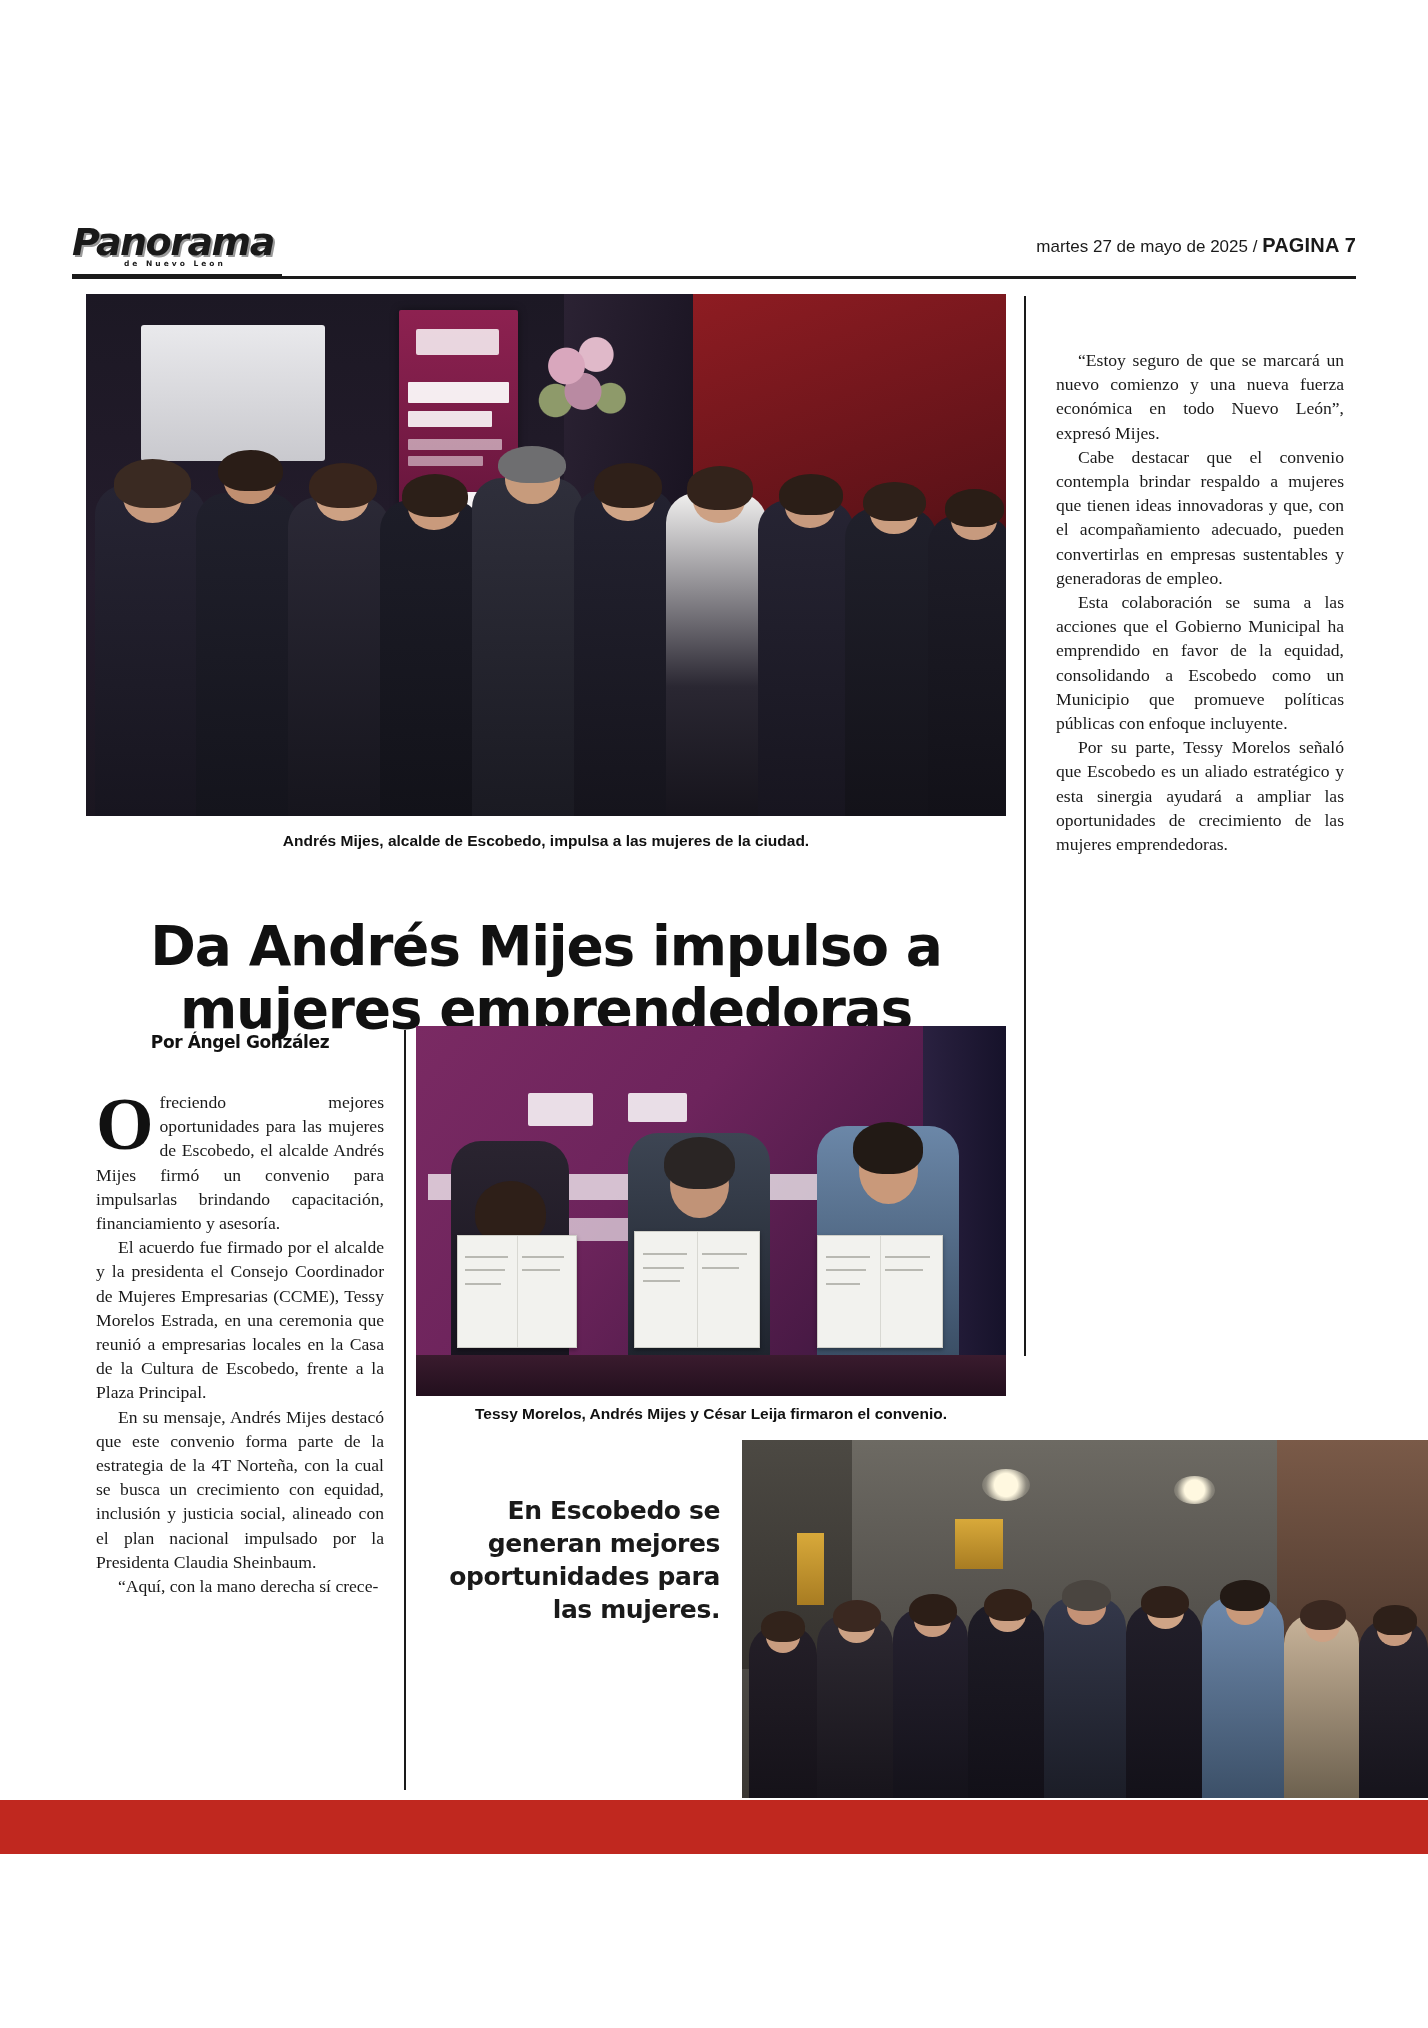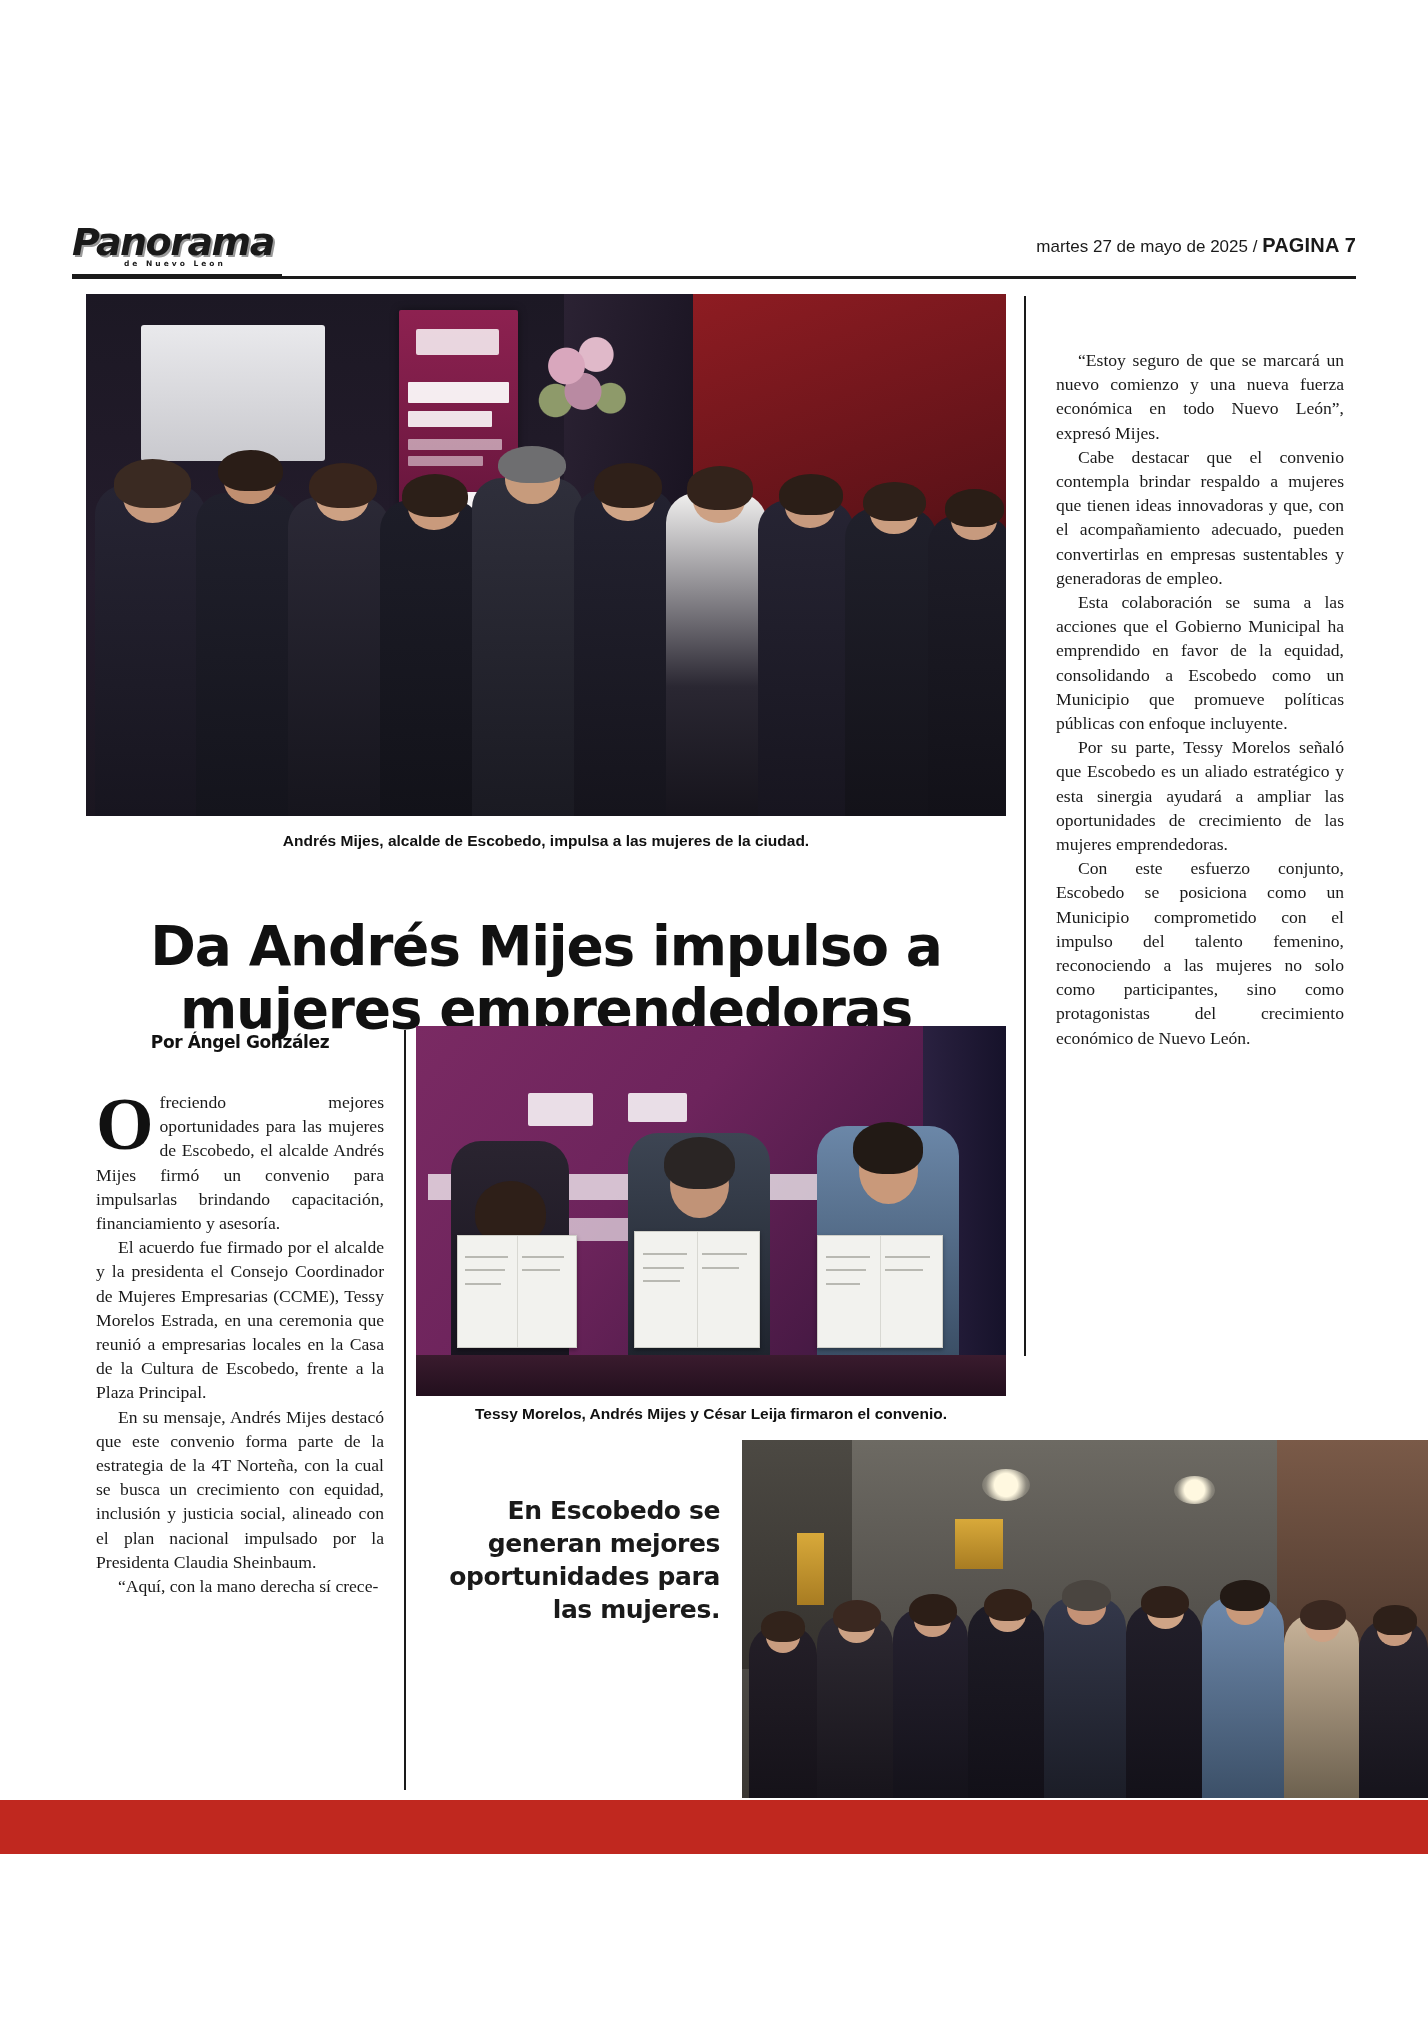--- a/index.html
+++ b/index.html
@@ -460,21 +460,20 @@
     <p>El acuerdo fue firmado por el alcalde y la presidenta el Consejo Coordinador de Mujeres Empresarias (CCME), Tessy Morelos Estrada, en una ceremonia que reunió a empresarias locales en la Casa de la Cultura de Escobedo, frente a la Plaza Principal.</p>
     <p>En su mensaje, Andrés Mijes destacó que este convenio forma parte de la estrategia de la 4T Norteña, con la cual se busca un crecimiento con equidad, inclusión y justicia social, alineado con el plan nacional impulsado por la Presidenta Claudia Sheinbaum.</p>
     <p>“Aquí, con la mano derecha sí crece-</p>
   </div>
 
   <div class="col col-right">
     <p>“Estoy seguro de que se marcará un nuevo comienzo y una nueva fuerza económica en todo Nuevo León”, expresó Mijes.</p>
     <p>Cabe destacar que el convenio contempla brindar respaldo a mujeres que tienen ideas innovadoras y que, con el acompañamiento adecuado, pueden convertirlas en empresas sustentables y generadoras de empleo.</p>
     <p>Esta colaboración se suma a las acciones que el Gobierno Municipal ha emprendido en favor de la equidad, consolidando a Escobedo como un Municipio que promueve políticas públicas con enfoque incluyente.</p>
     <p>Por su parte, Tessy Morelos señaló que Escobedo es un aliado estratégico y esta sinergia ayudará a ampliar las oportunidades de crecimiento de las mujeres emprendedoras.</p>
-    <p>Con este esfuerzo conjunto, Escobedo se posiciona como un Municipio comprometido con el impulso del talento femenino, reconociendo a las mujeres no solo como participantes, sino como protagonistas del crecimiento económico de Nuevo León.</p>
   </div>
 
   <div class="photo photo-mid">
     <div class="ph-bg mid-scene">
       <div class="mid-curtain"></div>
       <div class="mid-logo1"></div>
       <div class="mid-logo2"></div>
       <div class="mid-backdrop-text"></div>
       <div class="mid-backdrop-text2"></div>
 

